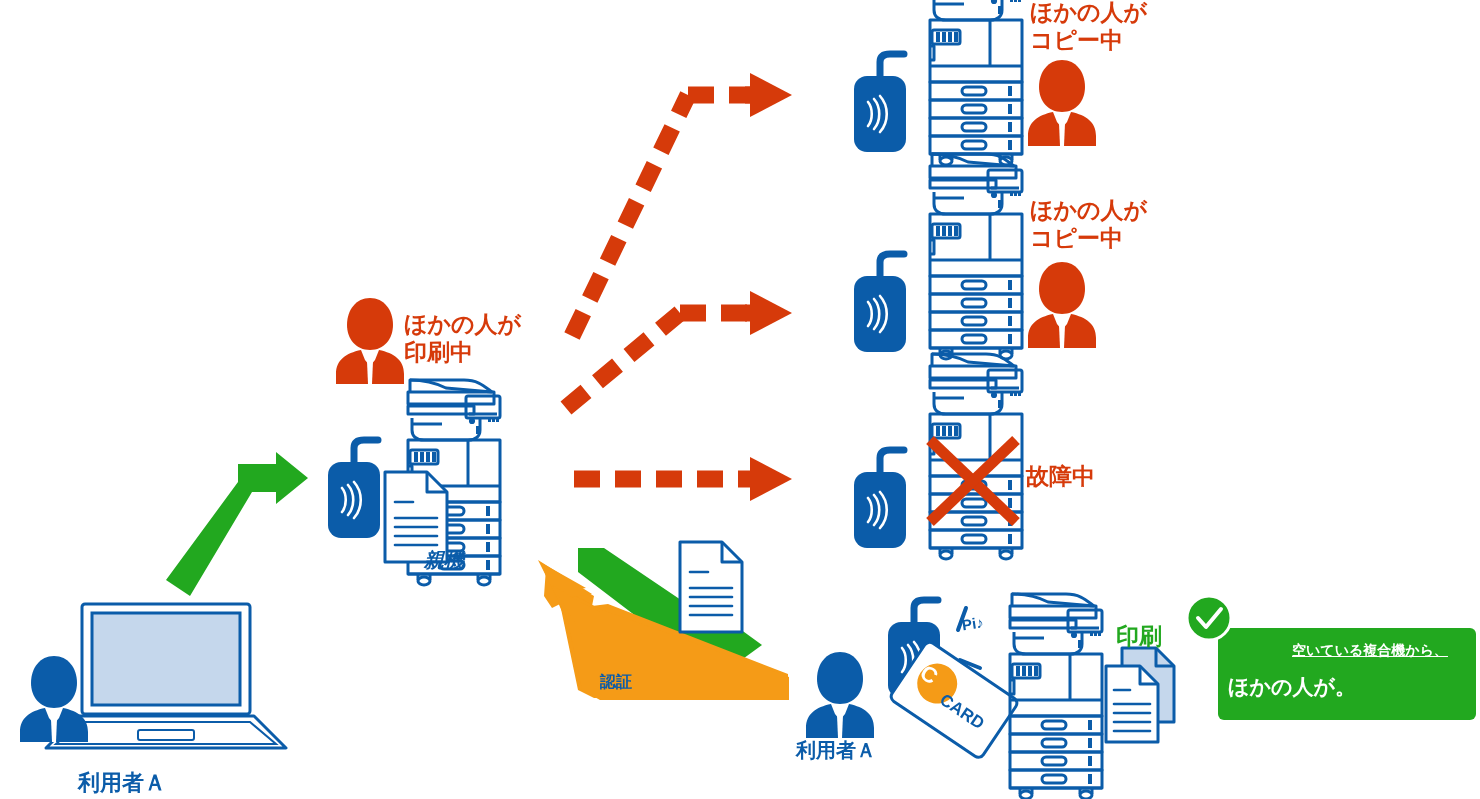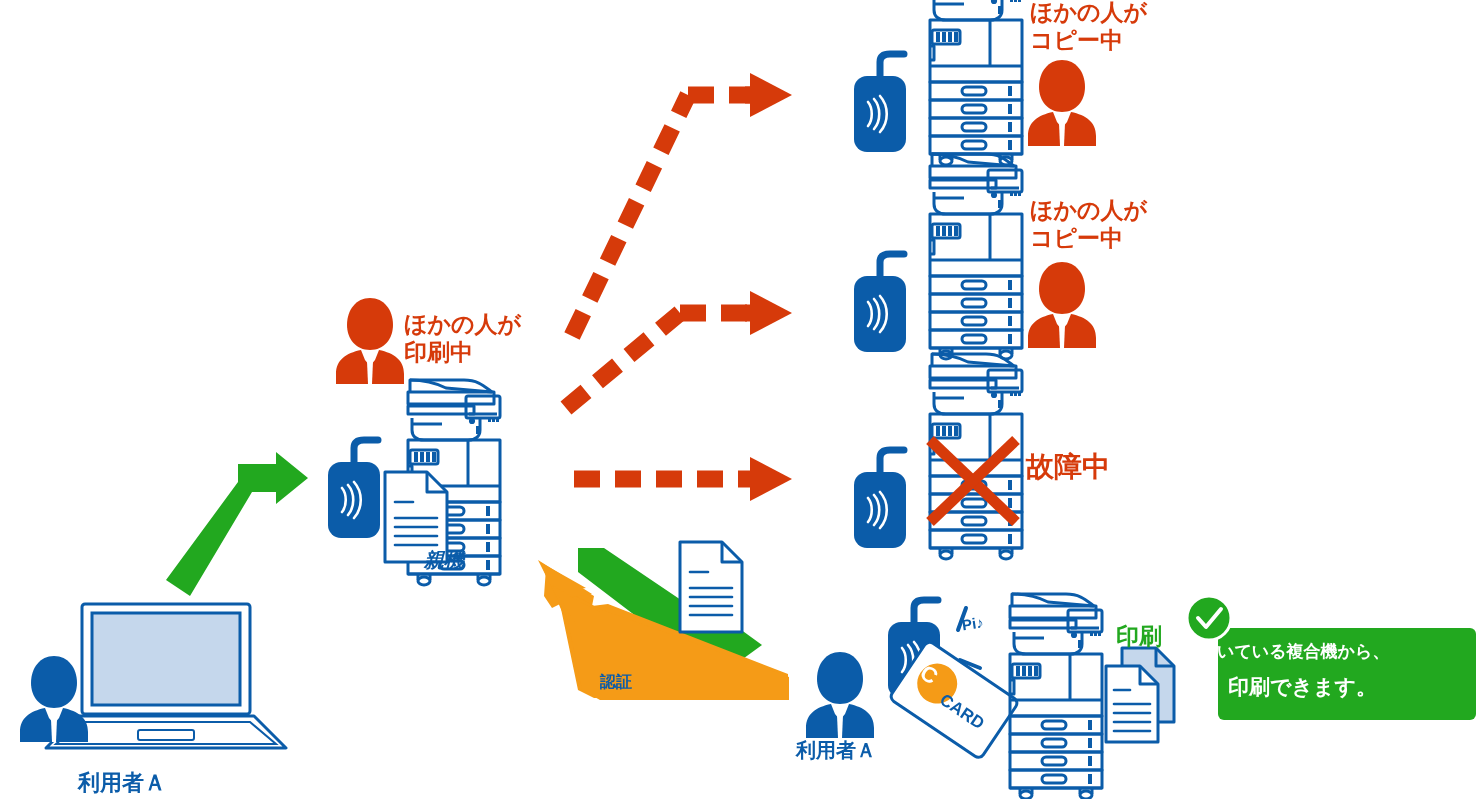--- a/index.html
+++ b/index.html
@@ -245,31 +245,31 @@
 
   <div class="lbl lbl-red" style="left:404px;top:310px;font-size:23px;">ほかの人が
 印刷中</div>
 
   <div class="lbl lbl-red" style="left:1030px;top:-2px;font-size:23px;">ほかの人が
 コピー中</div>
 
   <div class="lbl lbl-red" style="left:1030px;top:196px;font-size:23px;">ほかの人が
 コピー中</div>
 
-  <div class="lbl lbl-red" style="left:1026px;top:450px;font-size:28px;">故障中</div>
+  <div class="lbl lbl-red" style="left:1026px;top:462px;font-size:23px;">故障中</div>
 
   <div class="lbl lbl-blue" style="left:600px;top:672px;font-size:16px;">認証</div>
 
   <div class="lbl lbl-green" style="left:1116px;top:597px;font-size:23px;margin-top:25px;">印刷</div>
 
   <div class="lbl lbl-blue" style="left:796px;top:738px;font-size:20px;">利用者Ａ</div>
 
   <div class="lbl lbl-blue" style="left:962px;top:615px;font-size:15px;transform:rotate(-8deg);">Pi♪</div>
 
   <div class="lbl lbl-white" style="left:915px;top:660px;font-size:22px;transform:rotate(34deg);">IC</div>
 
   <div class="lbl lbl-blue" style="left:937px;top:702px;font-size:17px;transform:rotate(34deg);">CARD</div>
 
-  <div class="lbl lbl-white" style="left:1200px;top:642px;font-size:17px;">空いている複合機から、</div>
-
-  <div class="lbl lbl-white" style="left:1228px;top:674px;font-size:21px;">印刷できます。</div>
+  <div class="lbl lbl-white" style="left:1292px;top:642px;font-size:14px;text-decoration:underline;">空いている複合機から、</div>
+
+  <div class="lbl lbl-white" style="left:1228px;top:674px;font-size:21px;">ほかの人が。</div>
 
 </div>
 
 </body></html>

